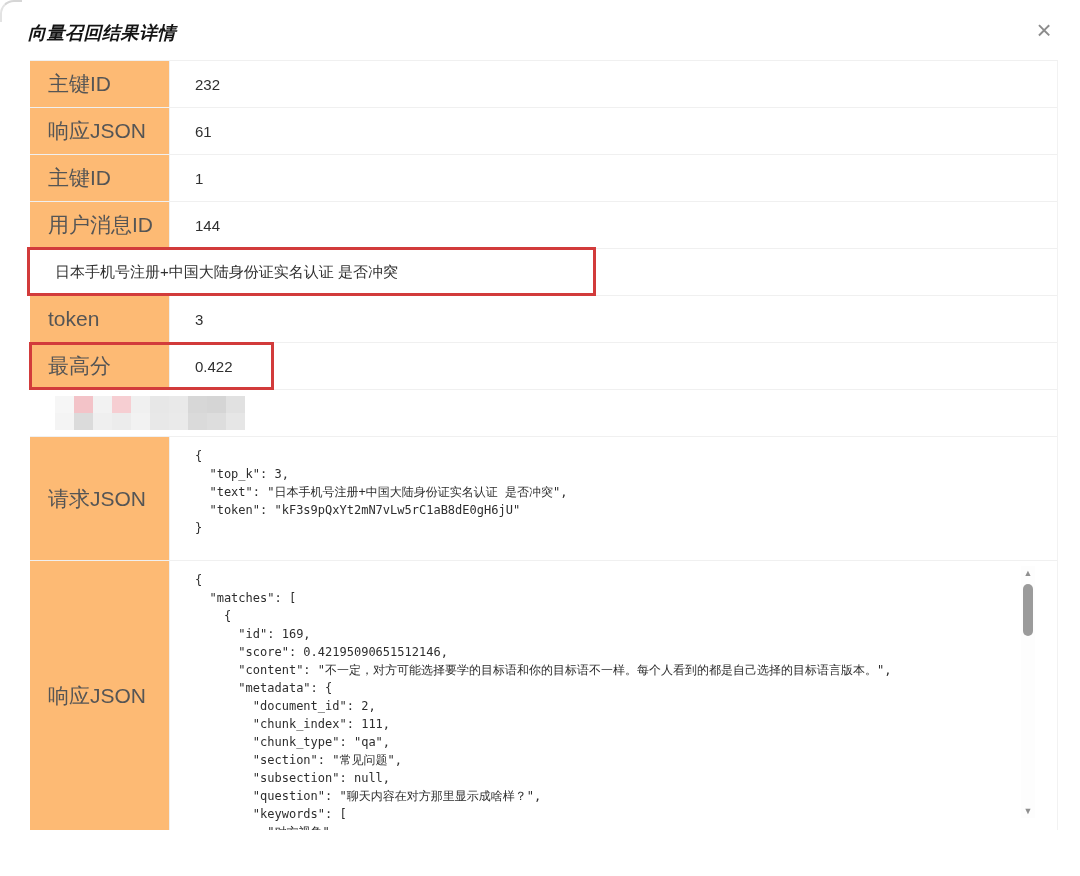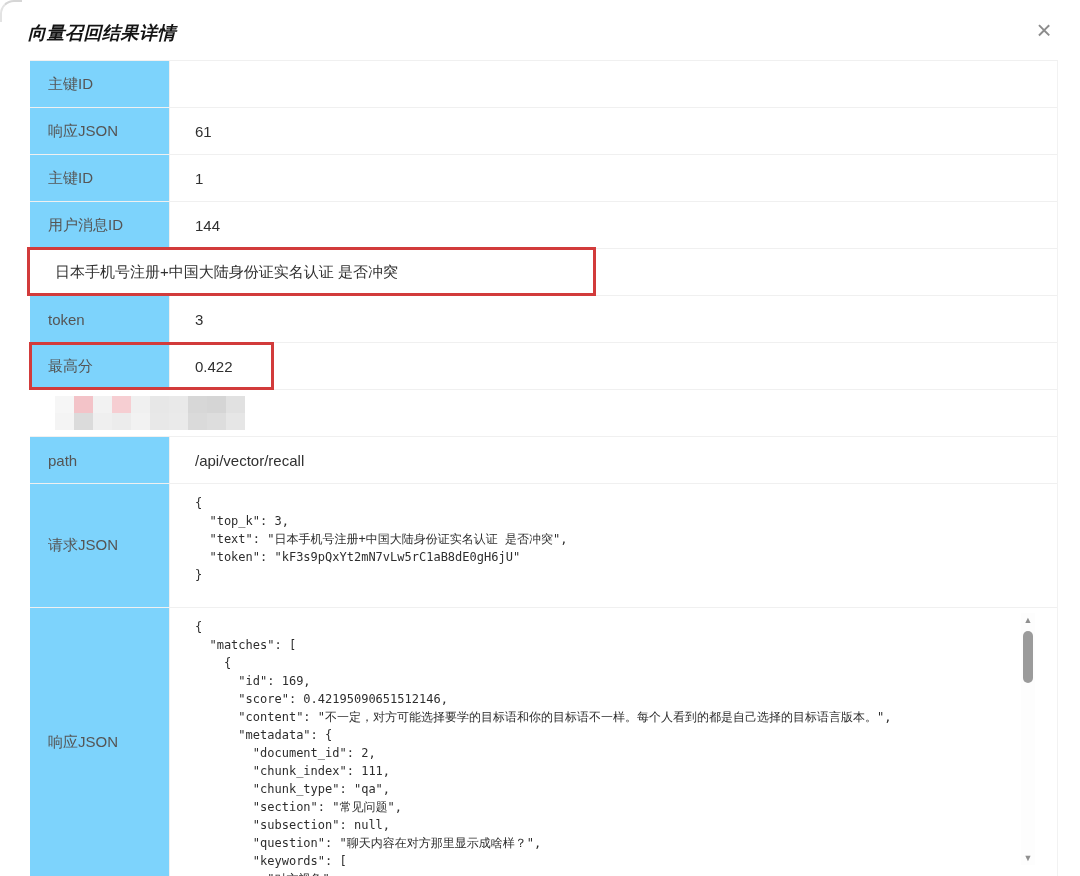--- a/index.html
+++ b/index.html
@@ -23,23 +23,23 @@
   }
   .detail-table{
     position:absolute; left:30px; top:60px; width:1028px;
     border-top:1px solid #f0f0f0; border-right:1px solid #f2f2f2;
   }
   .row{ display:flex; border-bottom:1px solid #f0f0f0; }
   .row-simple{ height:47px; }
   .row-request{ height:124px; }
   .row-response{ height:269px; border-bottom:none; position:relative; }
   .cell-label{
-    width:140px; flex:0 0 140px; background:#7dd3fc; border-right:1px solid #efefef;
+    width:140px; flex:0 0 140px; background:#fdba74; border-right:1px solid #efefef;
     display:flex; align-items:center; padding-left:18px;
-    font-size:15px; color:#555555;
+    font-size:21px; color:#555555;
   }
   .cell-value{
     flex:1; display:flex; align-items:center; padding-left:25px;
     font-size:15px; color:#303030; overflow:hidden;
   }
   .cell-code{
     flex:1; padding:10px 0 8px 25px; overflow:hidden;
   }
   .code{
     font-family:"DejaVu Sans Mono","Liberation Mono",monospace;
@@ -79,20 +79,21 @@
 
 <div class="corner-artifact"></div>
 
 <div class="modal-title">向量召回结果详情</div>
 <div class="close-btn">×</div>
 
 <div class="detail-table">
 
   <div class="row row-simple">
     <div class="cell-label">主键ID</div>
+    <div class="cell-value">232</div>
   </div>
 
   <div class="row row-simple">
     <div class="cell-label">响应JSON</div>
     <div class="cell-value">61</div>
   </div>
 
   <div class="row row-simple">
     <div class="cell-label">主键ID</div>
     <div class="cell-value">1</div>
@@ -137,24 +138,20 @@
           <span class="b5"></span>
           <span class="b6"></span>
           <span class="b7"></span>
           <span class="b8"></span>
           <span class="b9"></span>
           <span class="b10"></span>
         </div>
     </div>
   </div>
 
-  <div class="row row-simple">
-    <div class="cell-label">path</div>
-    <div class="cell-value">/api/vector/recall</div>
-  </div>
 
   <div class="row row-request">
     <div class="cell-label">请求JSON</div>
     <div class="cell-code">
       <pre class="code">{
   "top_k": 3,
   "text": "日本手机号注册+中国大陆身份证实名认证 是否冲突",
   "token": "kF3s9pQxYt2mN7vLw5rC1aB8dE0gH6jU"
 }</pre>
     </div>

